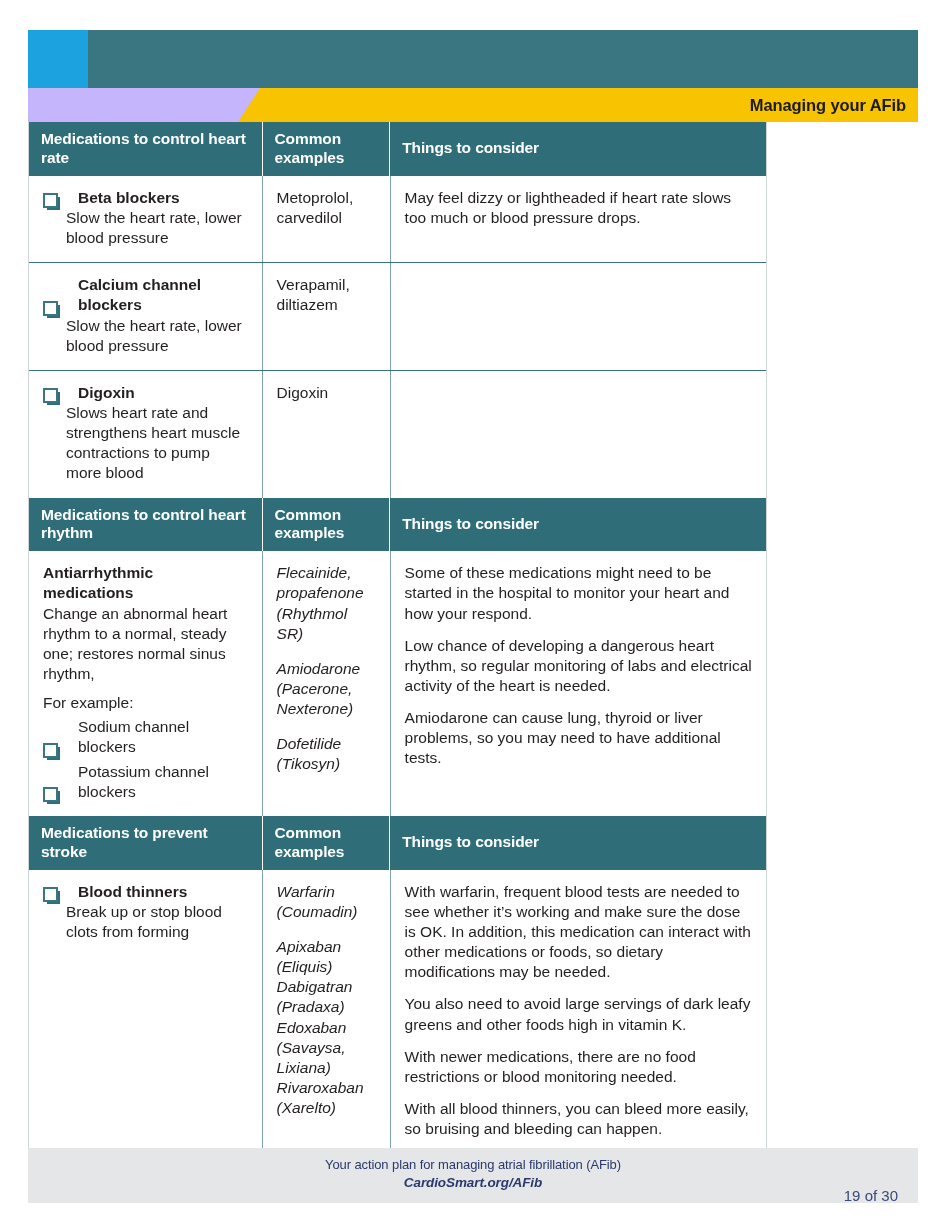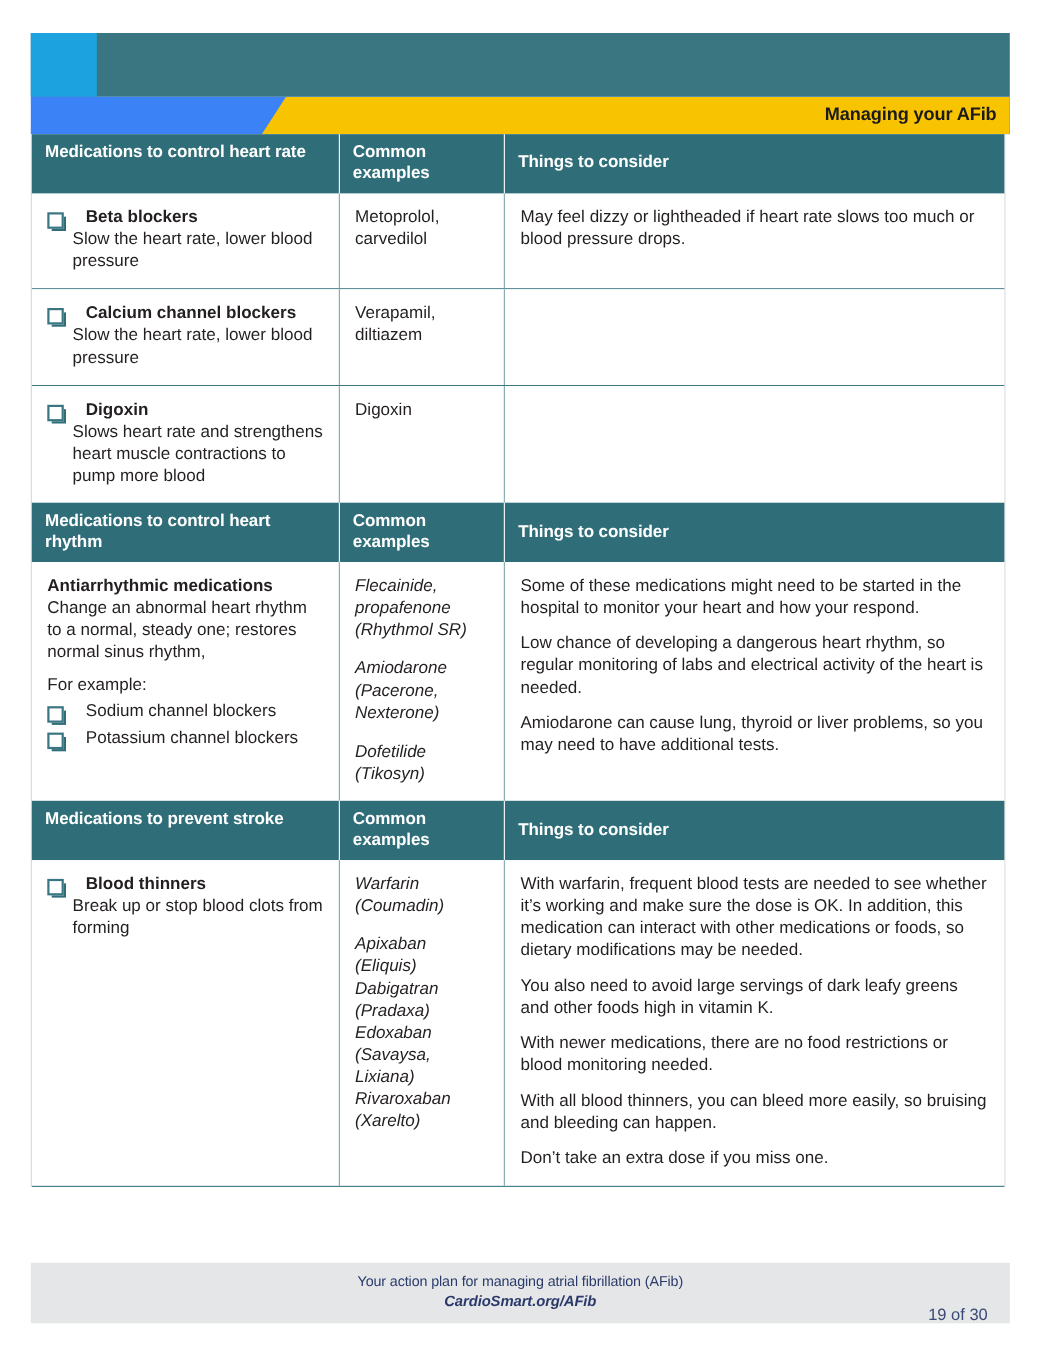--- a/index.html
+++ b/index.html
@@ -40,21 +40,21 @@
     background: #1ca3df;
   }
 
   
   .banner-row {
     position: absolute;
     left: 28px;
     top: 88px;
     width: 890px;
     height: 34px;
-    background: #3b82f6;
+    background: #c4b5fd;
   }
   .banner-yellow {
     position: absolute;
     left: 210px;
     top: 0;
     width: 680px;
     height: 34px;
     background: #f8c300;
     clip-path: polygon(22px 0, 680px 0, 680px 34px, 0 34px);
   }
@@ -68,21 +68,21 @@
     color: #1b1b1b;
     letter-spacing: -0.1px;
     white-space: nowrap;
   }
 
   
   .table {
     position: absolute;
     left: 28px;
     top: 122px;
-    width: 886px;
+    width: 739px;
     border-left: 1px solid #cfd6d8;
     border-right: 1px solid #cfd6d8;
     box-sizing: border-box;
   }
 
   .section-head {
     display: flex;
     background: #2f6e79;
     color: #ffffff;
     min-height: 52px;

